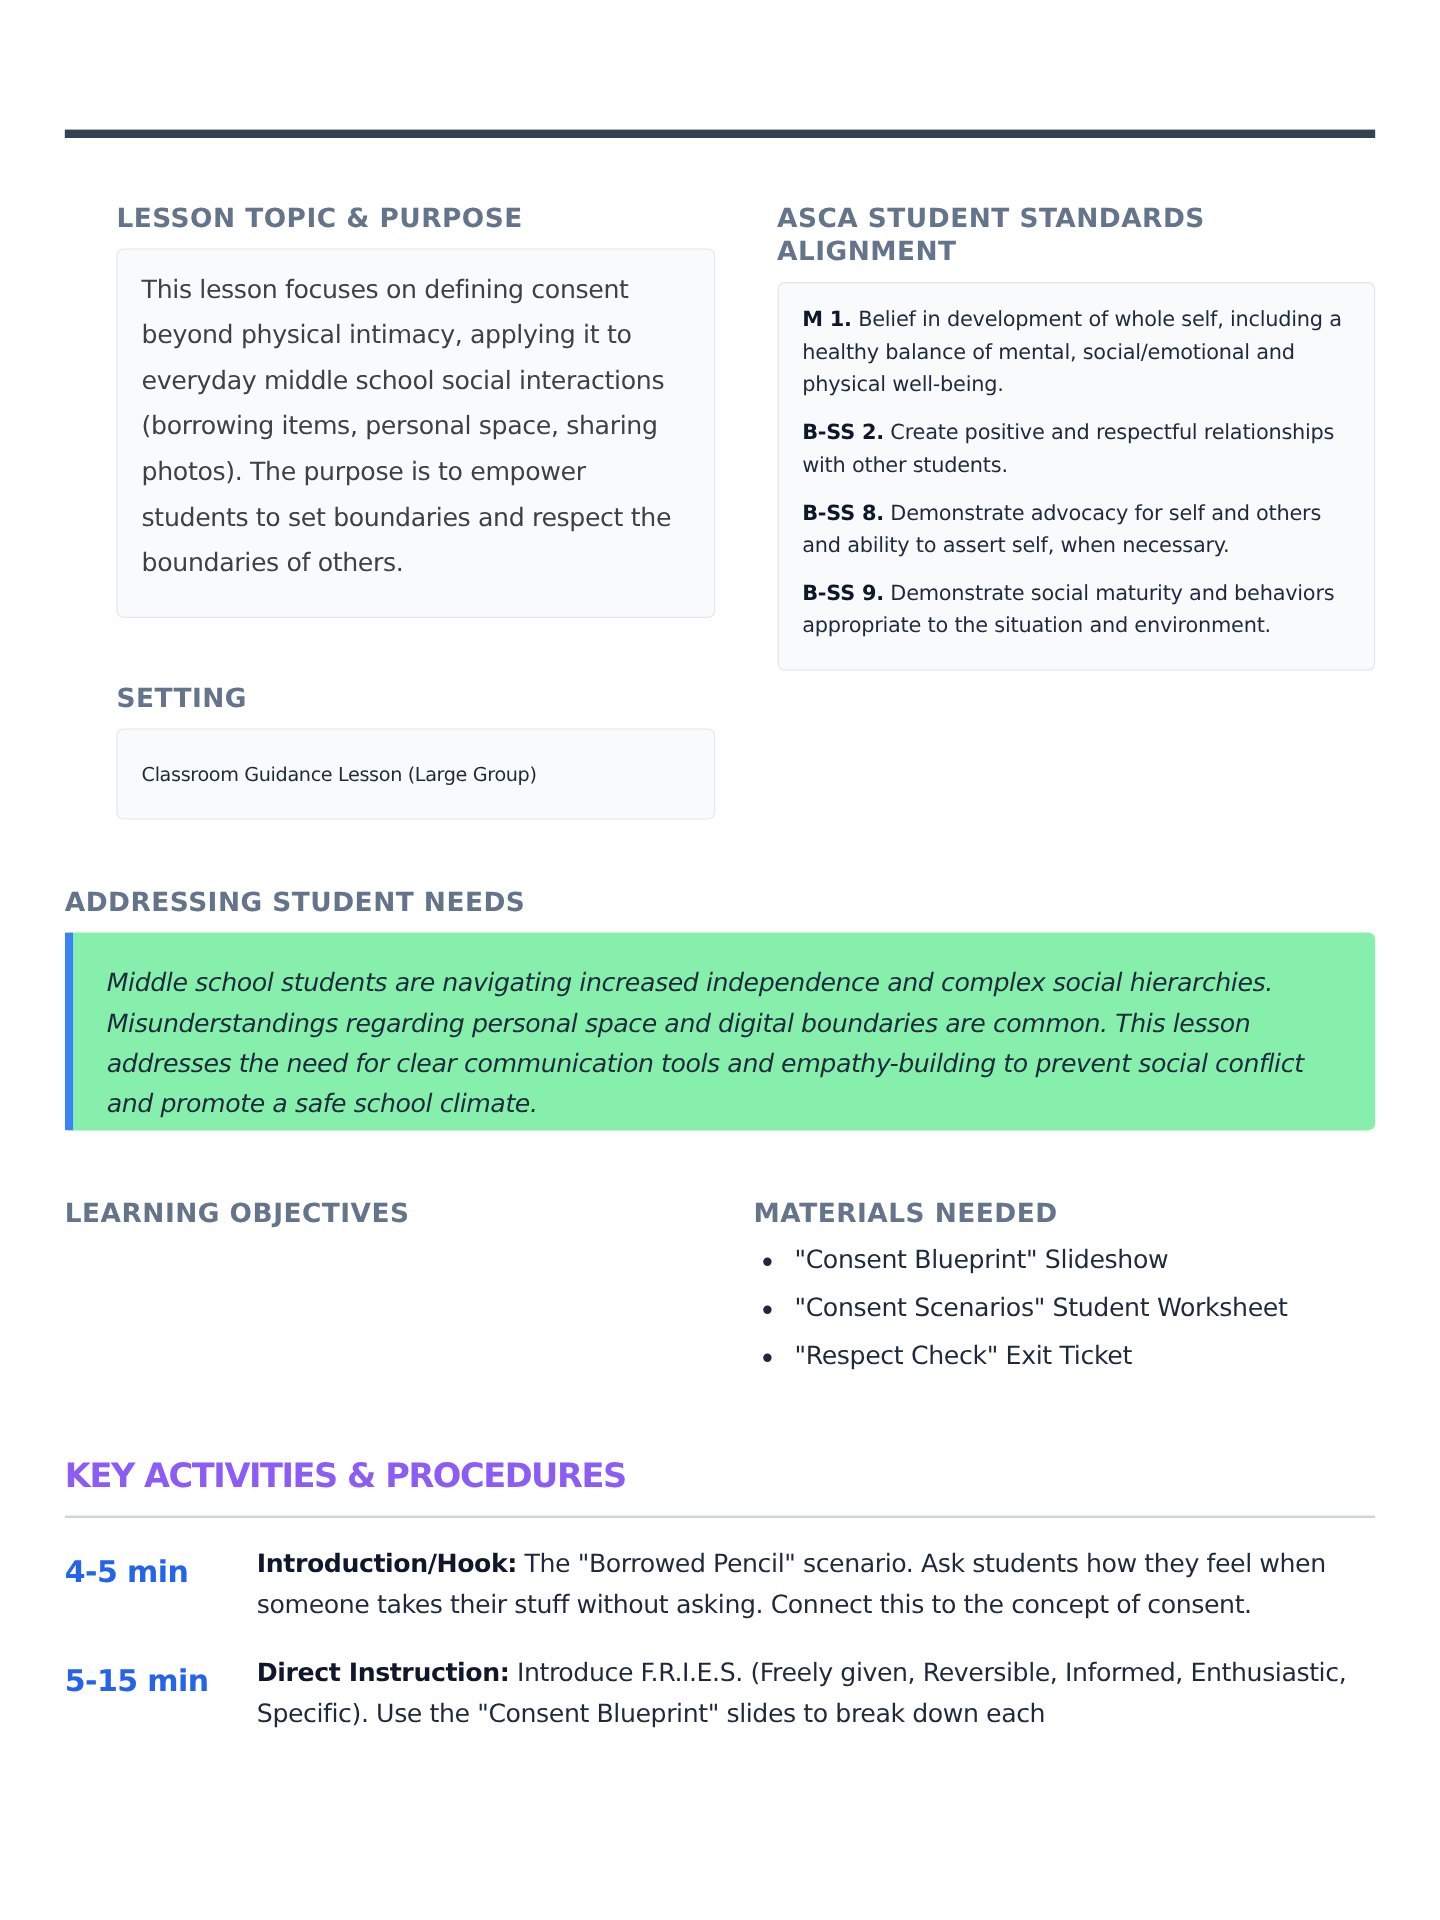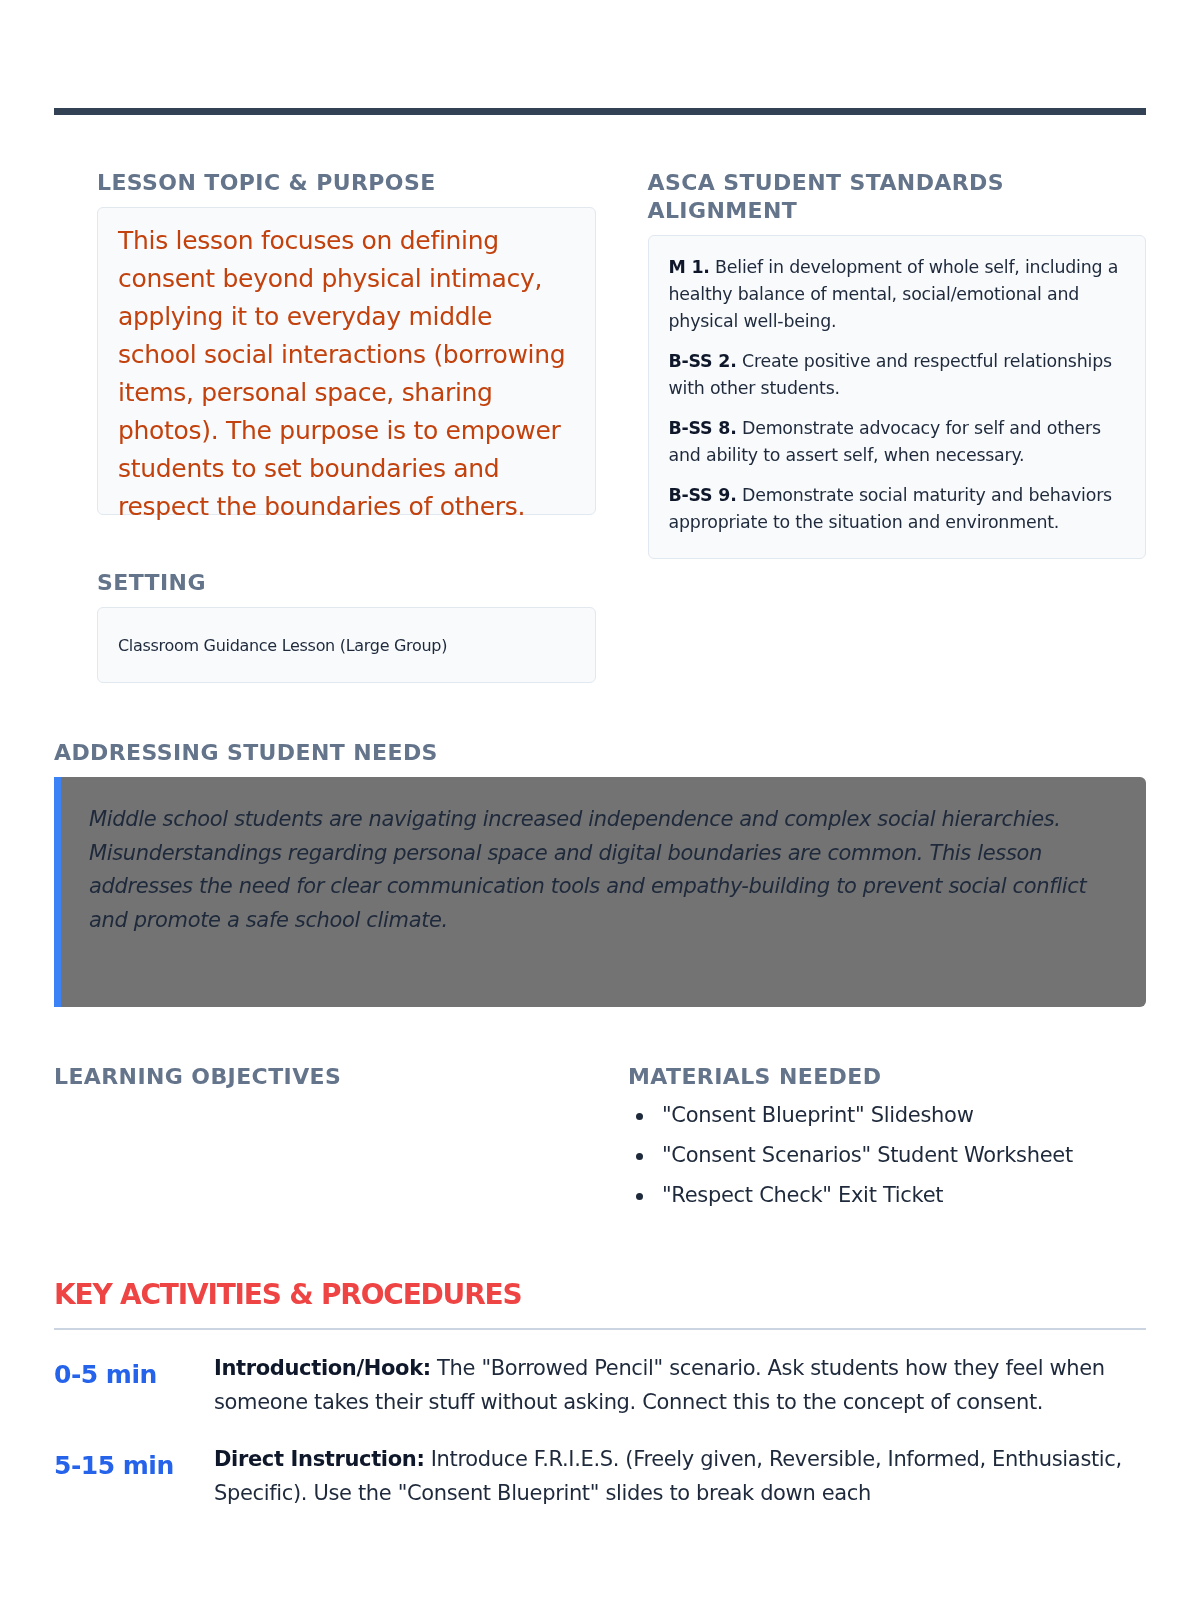--- a/index.html
+++ b/index.html
@@ -14,39 +14,39 @@
     .grade-box { background: #f1f5f9; border: 1px solid #e2e8f0; border-radius: 8px; width: 252px; height: 110px; padding: 14px 16px 0 14px; text-align: right; }
     .grade-label { font-family: "DejaVu Sans", sans-serif; font-weight: bold; font-size: 21px; color: #64748b; letter-spacing: -0.5px; line-height: 32px; }
     .grade-value { font-family: "DejaVu Sans", sans-serif; font-weight: bold; font-size: 27px; color: #1e293b; line-height: 42px; letter-spacing: -0.5px; }
     .header-rule { height: 7px; background: #334155; width: 1092px; margin-top: 54px; }
 
     
     .two-col { display: flex; gap: 52px; margin-top: 54px; padding-left: 43px; }
     .col { width: 526px; }
     .section-label { font-family: "DejaVu Sans", sans-serif; font-weight: bold; font-size: 22px; color: #64748b; letter-spacing: 0.4px; line-height: 28px; text-transform: uppercase; }
     .card { background: #f8fafc; border: 1px solid #e2e8f0; border-radius: 6px; margin-top: 10px; }
-    .topic-card { padding: 14px 20px 16px 20px; font-family: "DejaVu Sans", sans-serif; font-size: 25px; line-height: 38px; color: #c2410c; letter-spacing: -0.3px; height: 308px; }
+    .topic-card { padding: 14px 20px 16px 20px; font-family: "DejaVu Sans", sans-serif; font-size: 21px; line-height: 38px; color: #404040; letter-spacing: -0.3px; height: 308px; }
     .setting-label { margin-top: 54px; }
     .setting-card { padding: 0 20px; height: 76px; display: flex; align-items: center; font-family: "DejaVu Sans", sans-serif; font-size: 16px; letter-spacing: -0.3px; color: #1e293b; }
     .standards-card { padding: 18px 20px 14px 20px; height: 324px; font-family: "DejaVu Sans", sans-serif; font-size: 17.4px; line-height: 27px; color: #1e293b; letter-spacing: -0.2px; }
     .standard { margin-bottom: 13px; }
     .standard b { font-weight: bold; color: #0f172a; }
 
     
     .needs-label { margin-top: 56px; }
-    .needs-box { margin-top: 10px; background: #737373; border-left: 7px solid #3b82f6; border-radius: 0 6px 6px 0; height: 230px; padding: 26px 30px 0 28px; font-family: "DejaVu Sans", sans-serif; font-style: italic; font-size: 21px; line-height: 33.5px; color: #1e293b; letter-spacing: -0.35px; }
+    .needs-box { margin-top: 10px; background: #86efac; border-left: 7px solid #3b82f6; border-radius: 0 6px 6px 0; height: 165px; padding: 26px 30px 0 28px; font-family: "DejaVu Sans", sans-serif; font-style: italic; font-size: 21px; line-height: 33.5px; color: #1e293b; letter-spacing: -0.35px; }
 
     
     .lists { display: flex; gap: 56px; margin-top: 56px; }
     .lists ul { list-style: none; margin-top: 8px; }
     .lists li { position: relative; padding-left: 34px; font-family: "DejaVu Sans", sans-serif; font-size: 21px; line-height: 33px; color: #1e293b; margin-bottom: 7px; letter-spacing: -0.3px; }
     .lists li::before { content: ""; position: absolute; left: 8px; top: 14px; width: 7px; height: 7px; border-radius: 50%; background: #1e293b; }
 
     
-    .activities-title { font-family: "DejaVu Sans", sans-serif; font-weight: bold; font-size: 28px; color: #ef4444; letter-spacing: -1.2px; margin-top: 58px; line-height: 36px; }
+    .activities-title { font-family: "DejaVu Sans", sans-serif; font-weight: bold; font-size: 28px; color: #8b5cf6; letter-spacing: -1.2px; margin-top: 58px; line-height: 36px; }
     .activities-rule { height: 2px; background: #cbd5e1; margin-top: 15px; width: 1092px; }
     .activity { display: flex; margin-top: 22px; }
     .activity + .activity { margin-top: 24px; }
     .time { width: 160px; flex: none; font-family: "DejaVu Sans", sans-serif; font-weight: bold; font-size: 25px; color: #2563eb; letter-spacing: -0.5px; line-height: 38px; padding-top: 4px; }
     .desc { flex: 1; font-family: "DejaVu Sans", sans-serif; font-size: 21px; line-height: 33.5px; color: #1e293b; letter-spacing: -0.35px; }
     .desc b { color: #0f172a; }
   </style>
 </head>
 <body>
 
@@ -88,21 +88,21 @@
         <li>"Consent Scenarios" Student Worksheet</li>
         <li>"Respect Check" Exit Ticket</li>
       </ul>
     </div>
   </div>
 
   <h2 class="activities-title">KEY ACTIVITIES &amp; PROCEDURES</h2>
   <div class="activities-rule"></div>
 
   <div class="activity">
-    <div class="time">0-5 min</div>
+    <div class="time">4-5 min</div>
     <div class="desc"><b>Introduction/Hook:</b><span> The "Borrowed Pencil" scenario. Ask students how they feel when someone takes their stuff without asking. Connect this to the concept of consent.</span></div>
   </div>
   <div class="activity">
     <div class="time">5-15 min</div>
     <div class="desc"><b>Direct Instruction:</b><span> Introduce F.R.I.E.S. (Freely given, Reversible, Informed, Enthusiastic, Specific). Use the "Consent Blueprint" slides to break down each</span></div>
   </div>
 
 </div>
 
 </body></html>

